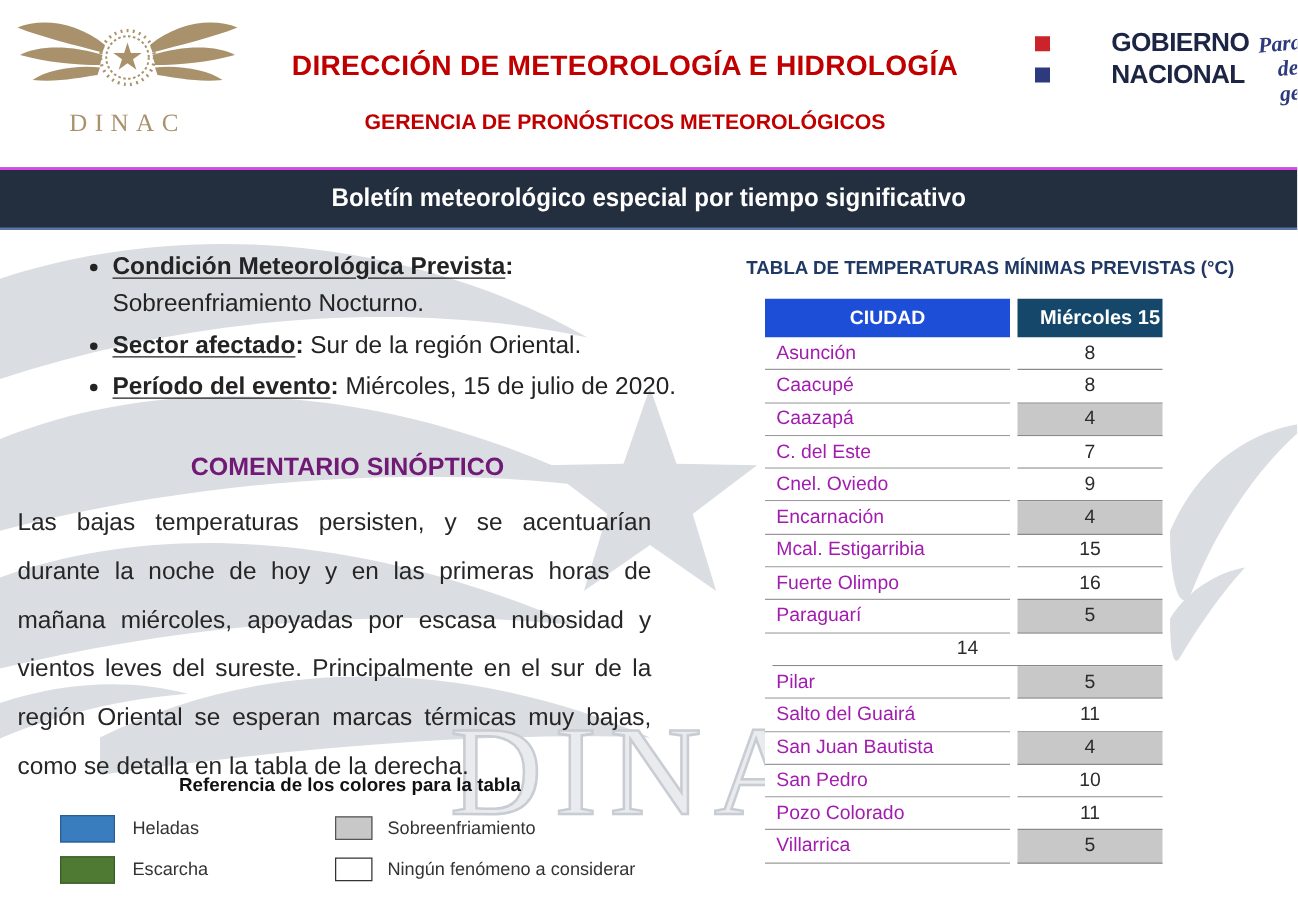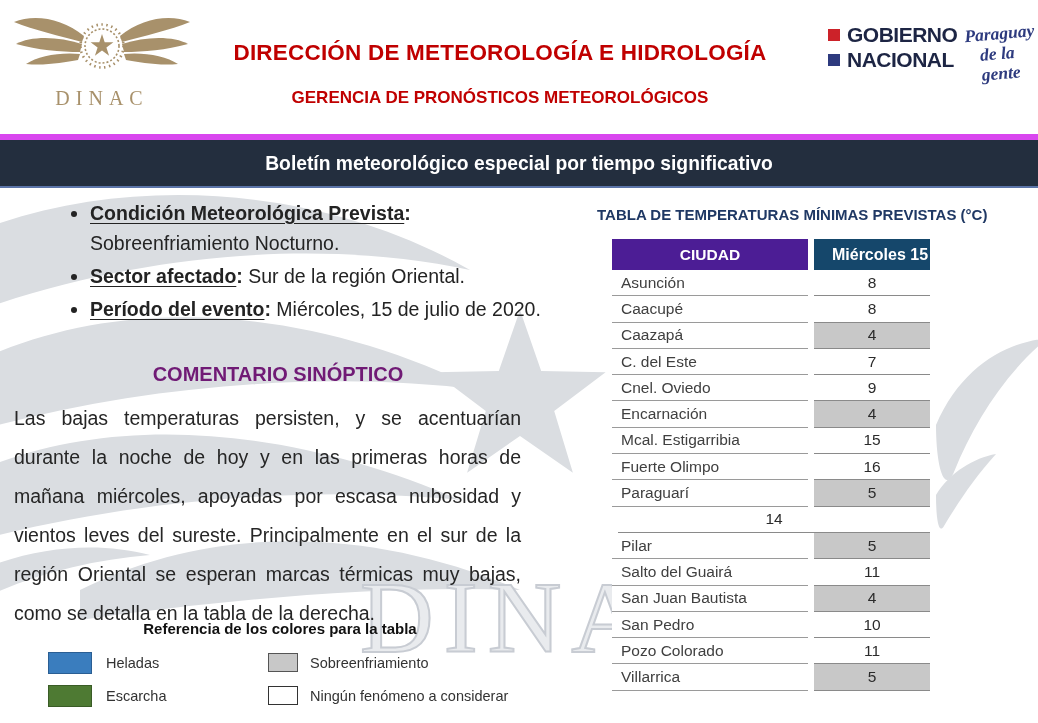--- a/index.html
+++ b/index.html
@@ -13,28 +13,28 @@
            -webkit-text-stroke:2px #c8ccd3;pointer-events:none;}
 
   
   .logo-box{position:absolute;left:12px;top:6px;width:180px;height:110px;z-index:1;}
   .titles{position:absolute;left:185px;top:0;width:630px;text-align:center;z-index:1;}
   .main-title{margin-top:40px;font-size:22.5px;font-weight:bold;color:#c00000;letter-spacing:0.2px;}
   .sub-title{margin-top:22px;font-size:17px;font-weight:bold;color:#c00000;}
   .gov{position:absolute;left:828px;top:22px;z-index:1;display:flex;align-items:flex-start;}
   .gov-row{display:flex;align-items:center;height:25px;}
   .gov-sq{width:12px;height:12px;display:inline-block;margin-right:7px;}
-  .gov-word{font-size:21px;font-weight:800;color:#1d2544;letter-spacing:-0.5px;}
+  .gov-word{font-size:21px;font-weight:800;color:#1d2544;letter-spacing:-0.5px;margin-left:42px;}
   .gov-script{margin-left:9px;margin-top:1px;font-family:"Liberation Serif",serif;font-style:italic;
               font-weight:bold;color:#2d3a7e;font-size:17.5px;line-height:20px;transform:rotate(-5deg);}
   .gov-script div:last-child{padding-left:14px;}
 
   
   .banner{position:absolute;left:0;top:134px;width:1038px;height:46px;background:#232e3e;
-          border-top:6px solid #d946ef;border-bottom:2px solid #5b74a8;z-index:1;
+          border-top:2px solid #d946ef;border-bottom:2px solid #5b74a8;z-index:1;
           display:flex;align-items:center;justify-content:center;}
   .banner span{color:#fff;font-size:20.5px;font-weight:bold;display:inline-block;transform:scaleX(0.94);}
 
   
   .bullets{position:absolute;left:64px;top:198px;width:482px;margin:0;padding:0 0 0 26px;z-index:1;list-style:disc;}
   .bullets li{font-size:19.5px;line-height:30px;color:#232323;margin-bottom:3px;}
   .b-label{font-weight:bold;text-decoration:underline;text-underline-offset:3px;}
   .b-colon{font-weight:bold;}
   .syn-title{position:absolute;left:14px;top:363px;width:528px;text-align:center;z-index:1;
              font-size:20px;font-weight:bold;color:#701a75;}
@@ -55,21 +55,21 @@
   .tbl-title{position:absolute;left:597px;top:206px;z-index:2;font-size:15px;font-weight:bold;color:#1f3864;}
   .tbl{position:absolute;left:612px;top:239px;width:318px;z-index:2;background:#fff;}
   .t-head{display:flex;height:31px;}
   .t-hcity{width:196px;display:flex;align-items:center;justify-content:center;color:#fff;
            font-size:15.5px;font-weight:bold;}
   .t-hgap{width:6px;background:#fff;}
   .t-htemp{flex:1;display:flex;align-items:center;justify-content:center;color:#fff;
            font-size:16px;font-weight:bold;padding-left:16px;}
   .t-row{display:flex;height:26.3px;}
   .t-city{width:196px;box-sizing:border-box;border-bottom:1px solid #9a9a9a;display:flex;
-          align-items:center;padding-left:9px;font-size:15.5px;color:#404040;background:#fff;}
+          align-items:center;padding-left:9px;font-size:15.5px;color:#a21caf;background:#fff;}
   .t-gap{width:6px;background:#fff;}
   .t-temp{flex:1;box-sizing:border-box;border-bottom:1px solid #8a8a8a;display:flex;
           align-items:center;justify-content:center;font-size:15.5px;color:#2b2b2b;background:#fff;}
 </style>
 </head>
 <body>
 
 <div class="page">
 
   <svg class="wm-wings" viewBox="0 0 1038 520" aria-hidden="true">
@@ -153,21 +153,21 @@
       </div>
       <div class="legend-item">
         <span class="sw-small" style="background: rgb(255, 255, 255); border: 1px solid rgb(51, 51, 51);"></span>
         <span class="legend-label">Ningún fenómeno a considerar</span>
       </div>
     </div>
 
   <div class="tbl-title">TABLA DE TEMPERATURAS MÍNIMAS PREVISTAS (°C)</div>
   <div class="tbl">
     <div class="t-head" id="tbl-head">
-      <div class="t-hcity" style="background: #4c1d95;">CIUDAD</div>
+      <div class="t-hcity" style="background: #1d4ed8;">CIUDAD</div>
       <div class="t-hgap"></div>
       <div class="t-htemp" style="background: rgb(21, 71, 107);">Miércoles 15</div>
     </div>
     <div id="tbl-rows">
         <div class="t-row">
           <div class="t-city">Asunción</div>
           <div class="t-gap"></div>
           <div class="t-temp">8</div>
         </div>
         <div class="t-row">

